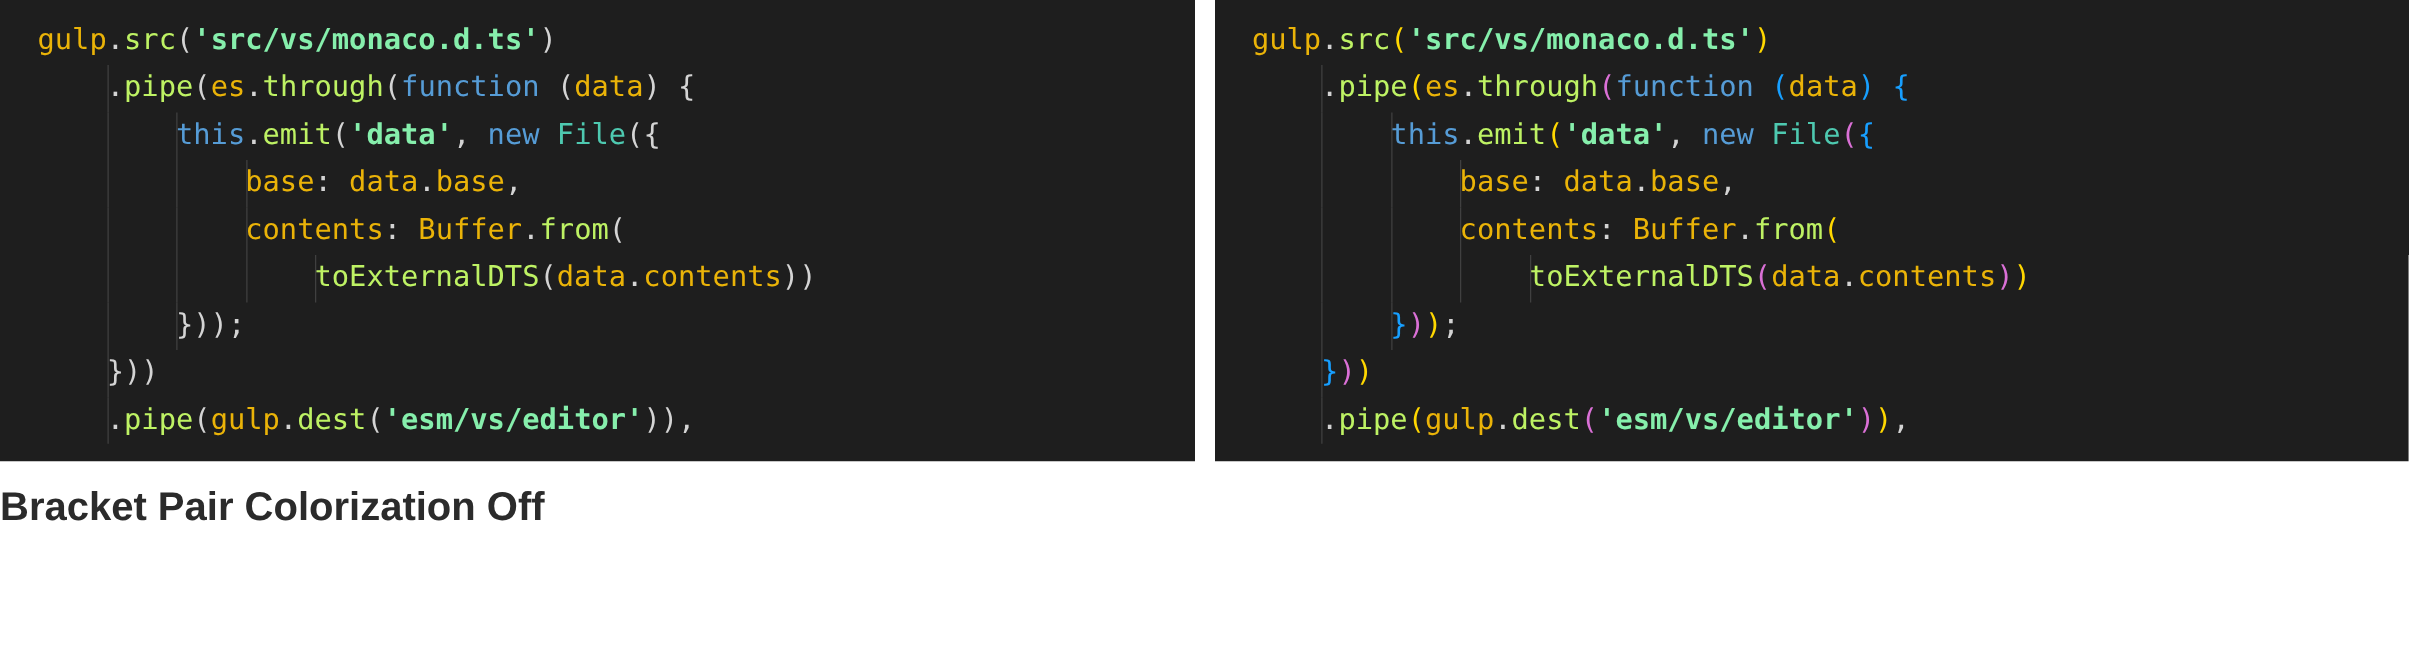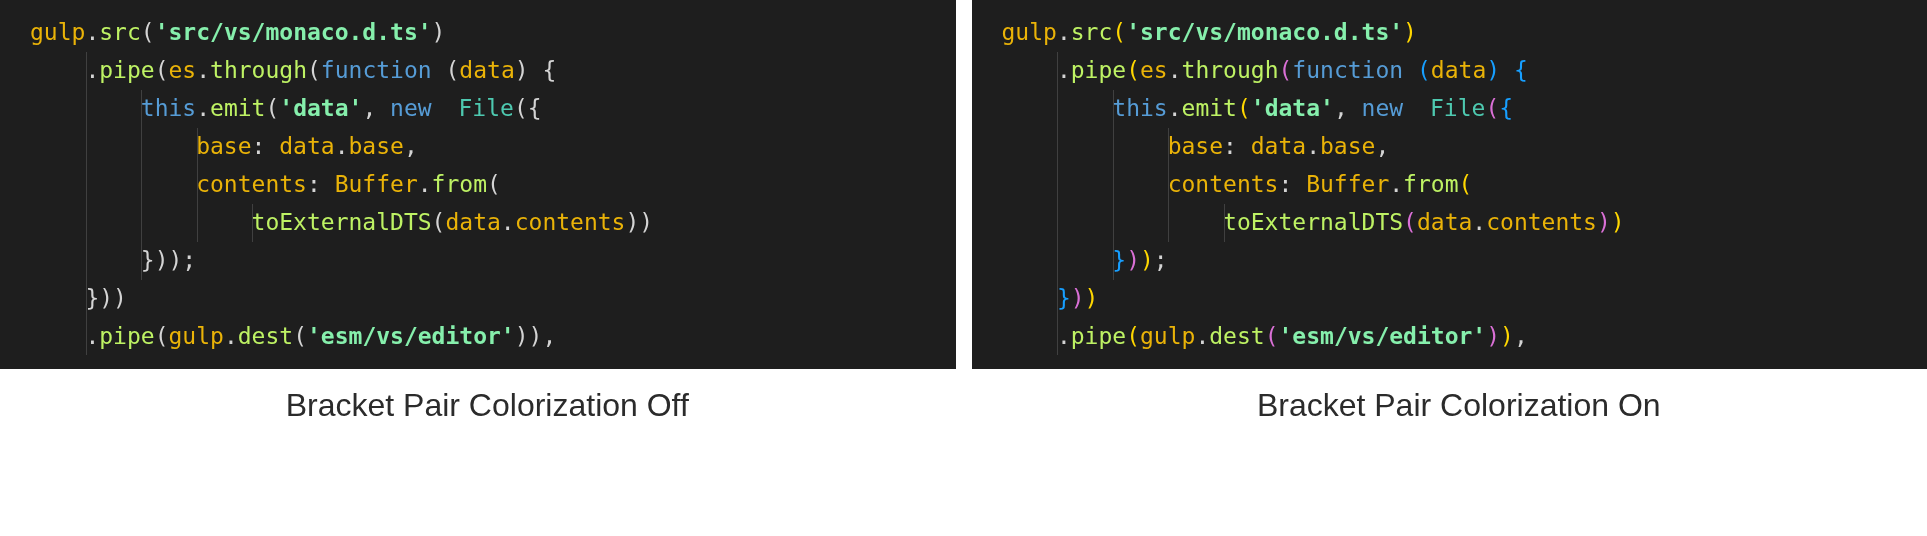--- a/index.html
+++ b/index.html
@@ -34,34 +34,33 @@
       position: relative;
     }
     .guide {
       position: absolute;
       top: 0;
       bottom: 0;
       width: 1px;
       background: #404040;
     }
     .caption {
-      text-align: center;
-      font-weight: 400;
+      text-align: left;
+      font-weight: 700;
       font-size: 32px;
       color: #2b2b2b;
       padding: 18px 0 10px 0;
-      margin-left: 19px;
     }
     
     .t-default { color: #d4d4d4; }
     .t-var { color: #eab308; }
     .t-func { color: #bef264; }
     .t-string { color: #86efac; font-weight: bold; }
     .t-keyword { color: #569cd6; text-align: right; }
-    .t-class { color: #4ec9b0; margin-left: 13px; }
+    .t-class { color: #4ec9b0; }
     .t-punct { color: #d4d4d4; }
     .t-bracket { color: #d4d4d4; }
     
     .b1 { color: #ffd700; } 
     .b2 { color: #da70d6; } 
     .b3 { color: #179fff; } 
     
     .code {
       position: relative;
     }
@@ -93,14 +92,13 @@
         <div class="line"><span class="t-default">    </span><span class="guide" style="left: 55.6px;"></span><span class="t-punct">.</span><span class="t-func">pipe</span><span class="b1">(</span><span class="t-var">es</span><span class="t-punct">.</span><span class="t-func">through</span><span class="b2">(</span><span class="t-keyword">function</span><span class="t-default"> </span><span class="b3">(</span><span class="t-var">data</span><span class="b3">)</span><span class="t-default"> </span><span class="b3">{</span></div>
         <div class="line"><span class="t-default">        </span><span class="guide" style="left: 55.6px;"></span><span class="guide" style="left: 111.2px;"></span><span class="t-keyword">this</span><span class="t-punct">.</span><span class="t-func">emit</span><span class="b1">(</span><span class="t-string">'data'</span><span class="t-default">, </span><span class="t-keyword">new</span><span class="t-default"> </span><span class="t-class">File</span><span class="b2">(</span><span class="b3">{</span></div>
         <div class="line"><span class="t-default">            </span><span class="guide" style="left: 55.6px;"></span><span class="guide" style="left: 111.2px;"></span><span class="guide" style="left: 166.8px;"></span><span class="t-var">base</span><span class="t-default">: </span><span class="t-var">data</span><span class="t-punct">.</span><span class="t-var">base</span><span class="t-default">,</span></div>
         <div class="line"><span class="t-default">            </span><span class="guide" style="left: 55.6px;"></span><span class="guide" style="left: 111.2px;"></span><span class="guide" style="left: 166.8px;"></span><span class="t-var">contents</span><span class="t-default">: </span><span class="t-var">Buffer</span><span class="t-punct">.</span><span class="t-func">from</span><span class="b1">(</span></div>
         <div class="line"><span class="t-default">                </span><span class="guide" style="left: 55.6px;"></span><span class="guide" style="left: 111.2px;"></span><span class="guide" style="left: 166.8px;"></span><span class="guide" style="left: 222.4px;"></span><span class="t-func">toExternalDTS</span><span class="b2">(</span><span class="t-var">data</span><span class="t-punct">.</span><span class="t-var">contents</span><span class="b2">)</span><span class="b1">)</span></div>
         <div class="line"><span class="t-default">        </span><span class="guide" style="left: 55.6px;"></span><span class="guide" style="left: 111.2px;"></span><span class="b3">}</span><span class="b2">)</span><span class="b1">)</span><span class="t-default">;</span></div>
         <div class="line"><span class="t-default">    </span><span class="guide" style="left: 55.6px;"></span><span class="b3">}</span><span class="b2">)</span><span class="b1">)</span></div>
         <div class="line"><span class="t-default">    </span><span class="guide" style="left: 55.6px;"></span><span class="t-punct">.</span><span class="t-func">pipe</span><span class="b1">(</span><span class="t-var">gulp</span><span class="t-punct">.</span><span class="t-func">dest</span><span class="b2">(</span><span class="t-string">'esm/vs/editor'</span><span class="b2">)</span><span class="b1">)</span><span class="t-default">,</span></div>
       </div>
   </div>
-  <div class="caption">Bracket Pair Colorization On</div>
 </div>
 
 </body></html>

